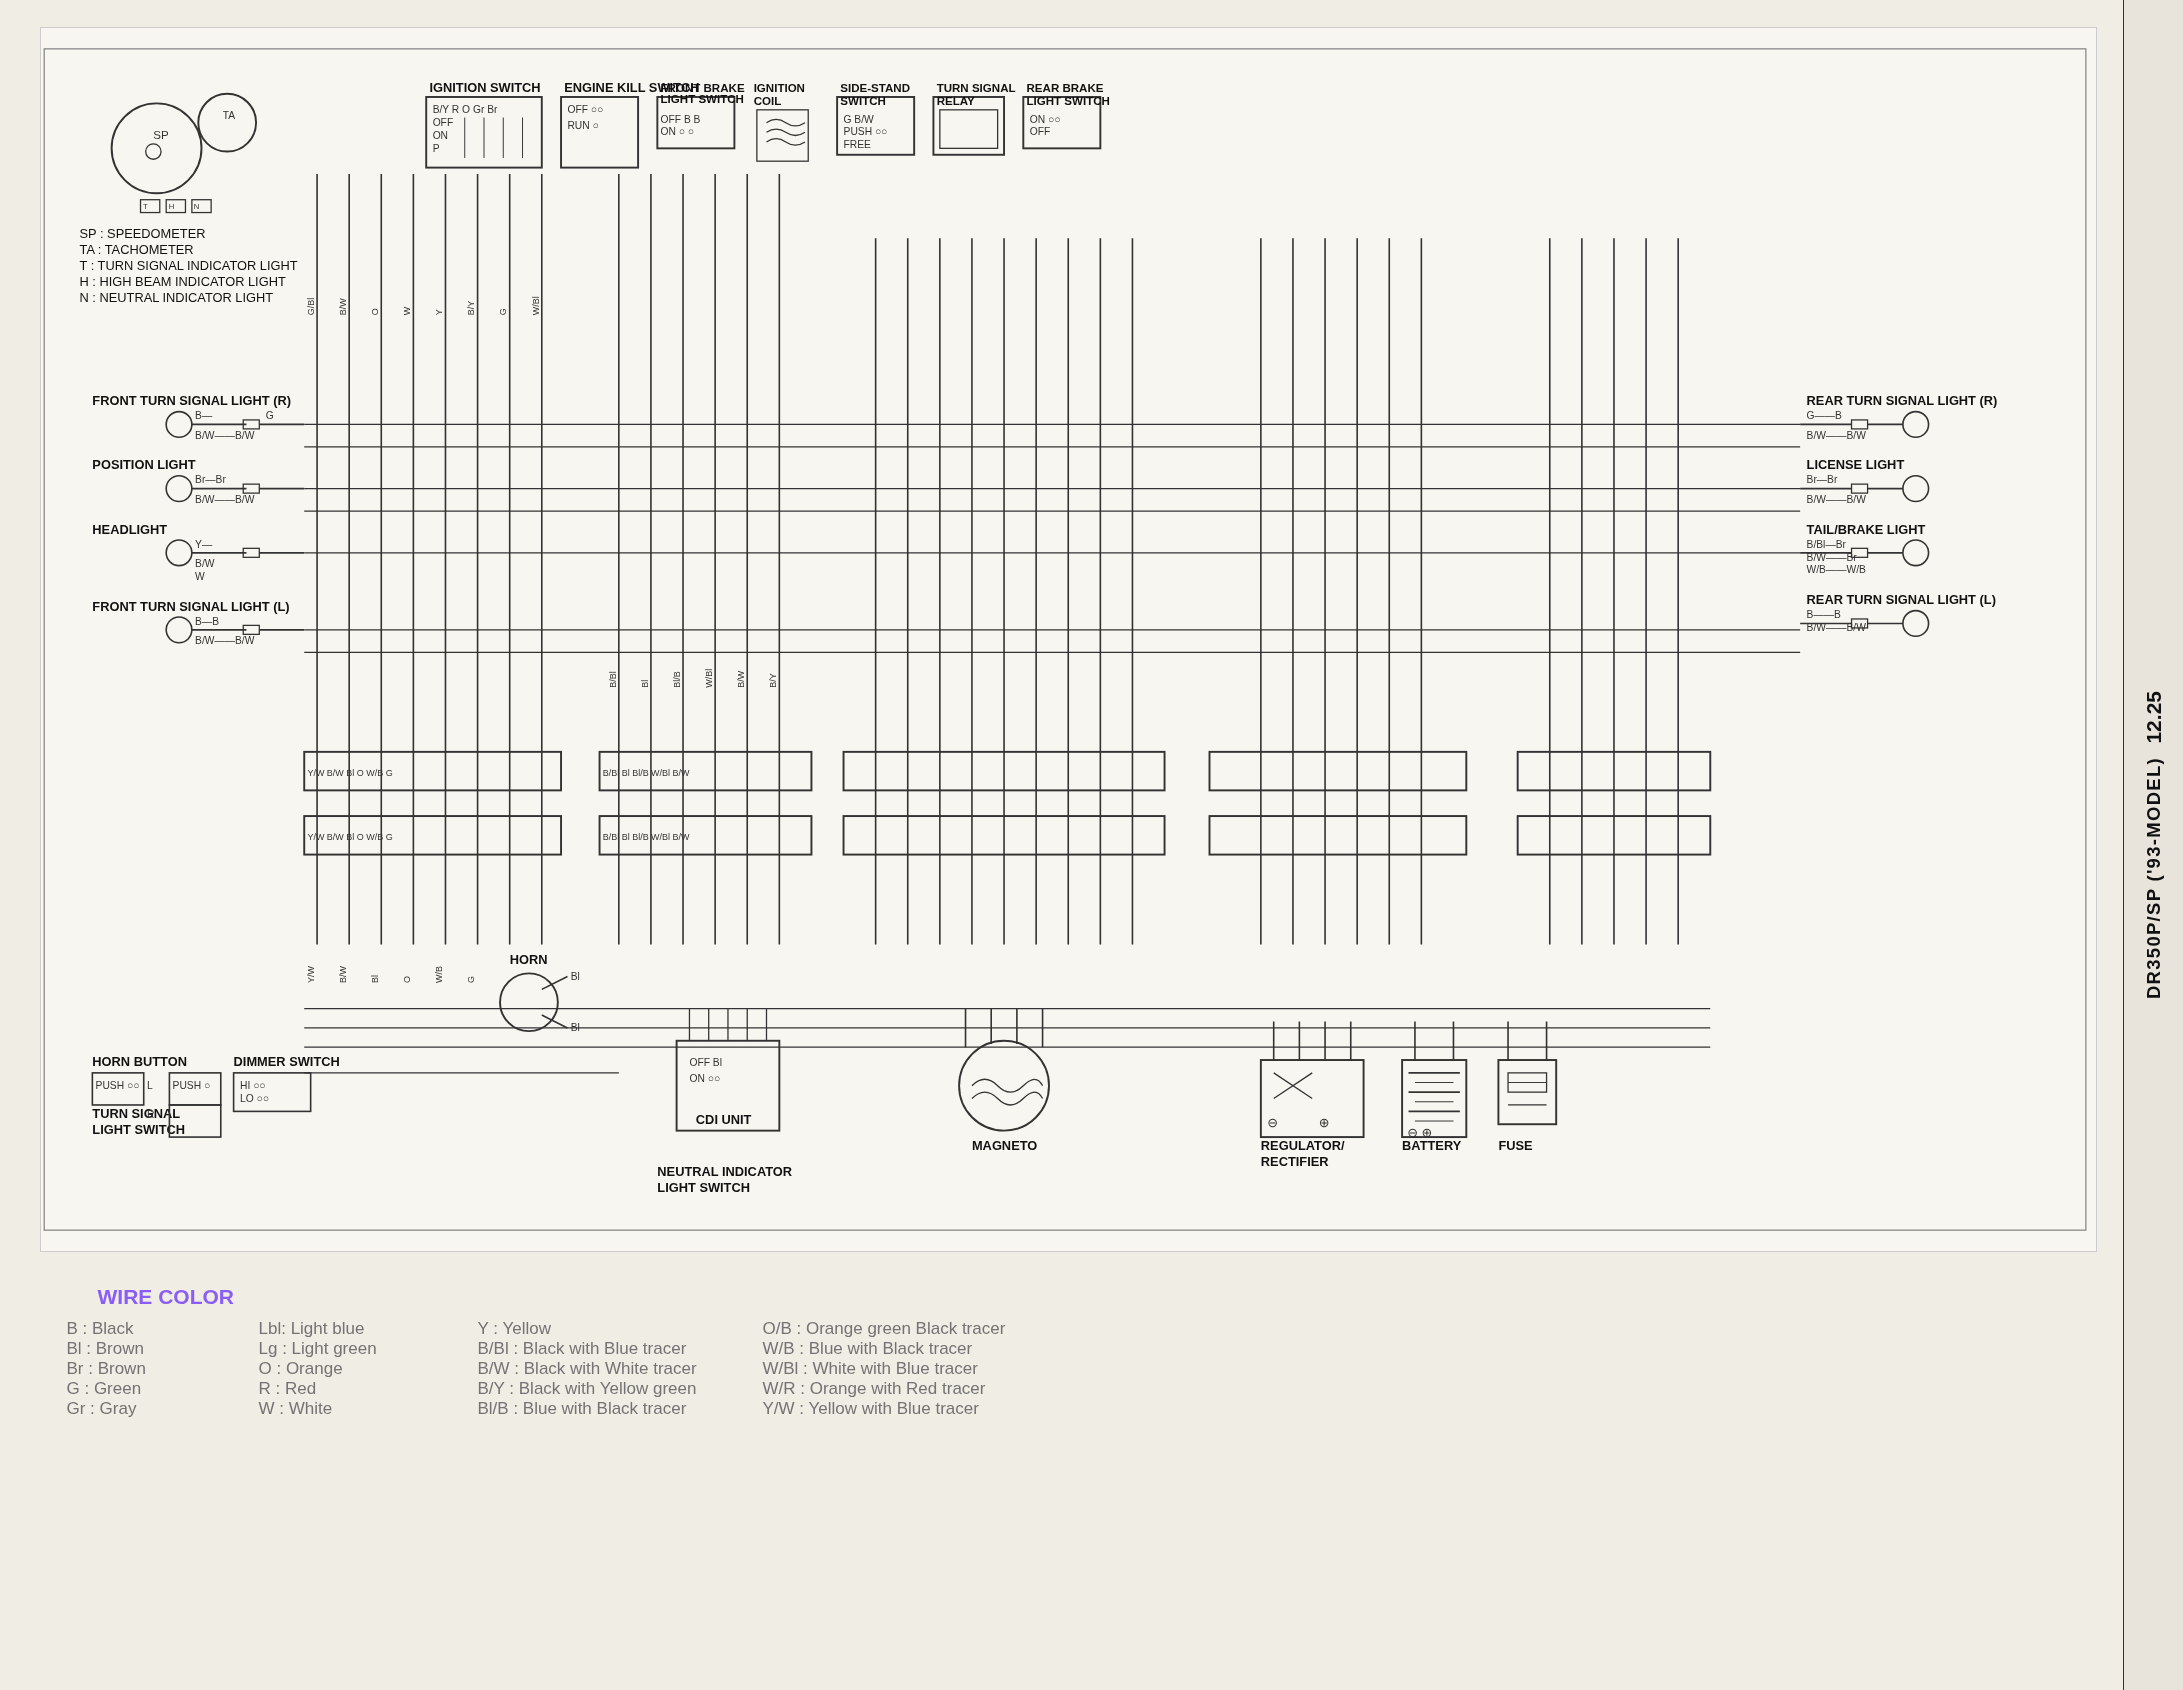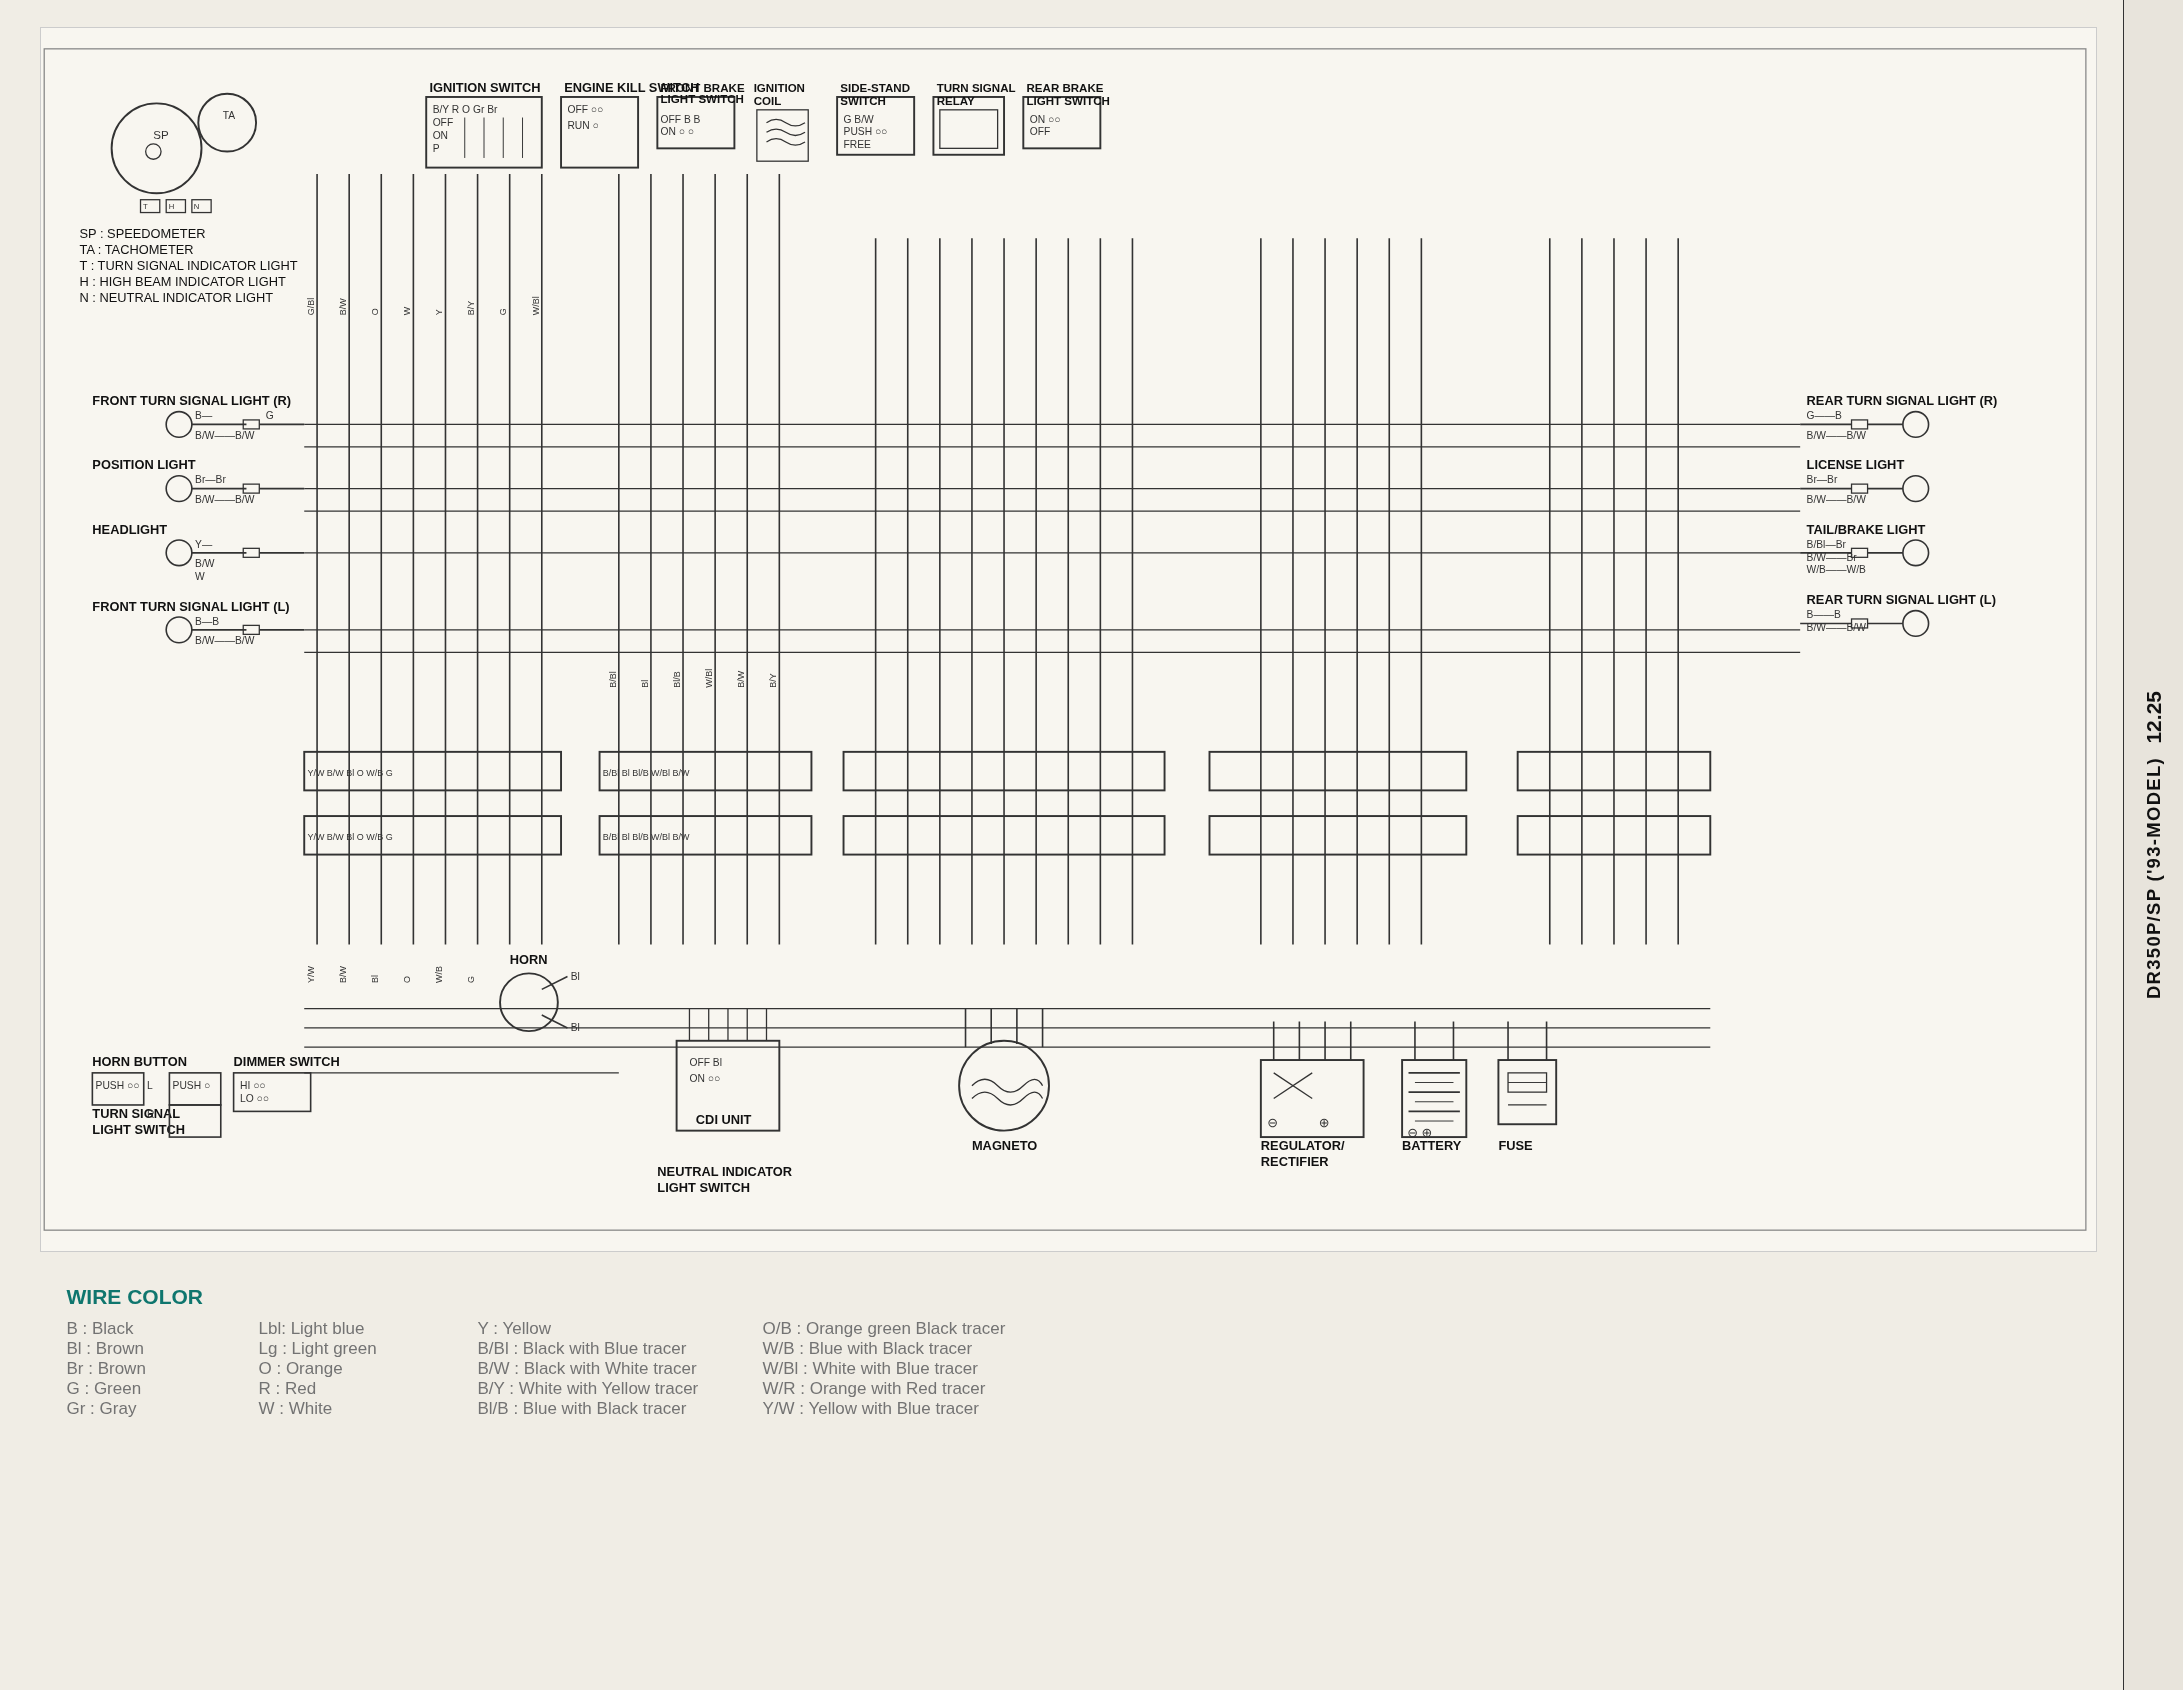--- a/index.html
+++ b/index.html
@@ -61,21 +61,22 @@
       background: #f8f6f0;
     }
     .wire-color-section {
       margin-top: 20px;
       padding: 13.2px 26.5px;
     }
     .wire-color-title {
       font-size: 21px;
       font-weight: bold;
       margin-bottom: 10px;
-      color: #0f766e;
+      color: #8b5cf6;
+      margin-left: 31px;
     }
     .wire-color-grid {
       display: grid;
       grid-template-columns: 172px 199px 265px 278px;
       gap: 5.3px 20px;
       font-size: 17px;
       color: #737373;
     }
     .wire-color-item {
       white-space: nowrap;
@@ -441,21 +442,21 @@
           <div class="wire-color-item">Lg : Light green</div>
           <div class="wire-color-item">O  : Orange</div>
           <div class="wire-color-item">R  : Red</div>
           <div class="wire-color-item">W  : White</div>
         </div>
 
         <div>
           <div class="wire-color-item">Y    : Yellow</div>
           <div class="wire-color-item">B/Bl : Black with Blue tracer</div>
           <div class="wire-color-item">B/W  : Black with White tracer</div>
-          <div class="wire-color-item">B/Y  : White with Yellow tracer</div>
+          <div class="wire-color-item">B/Y  : Black with Yellow green</div>
           <div class="wire-color-item">Bl/B : Blue with Black tracer</div>
         </div>
 
         <div>
           <div class="wire-color-item">O/B  : Orange green Black tracer</div>
           <div class="wire-color-item">W/B  : Blue with Black tracer</div>
           <div class="wire-color-item">W/Bl : White with Blue tracer</div>
           <div class="wire-color-item">W/R  : Orange with Red tracer</div>
           <div class="wire-color-item">Y/W  : Yellow with Blue tracer</div>
         </div>

